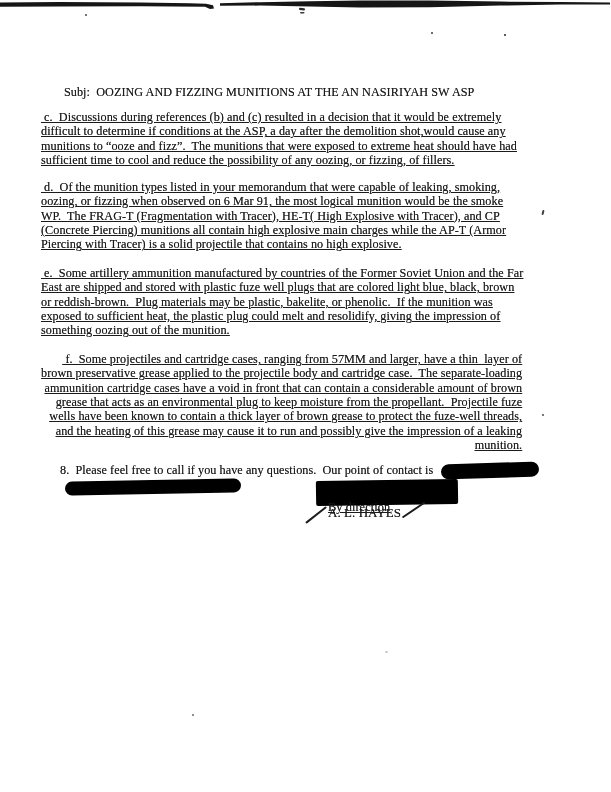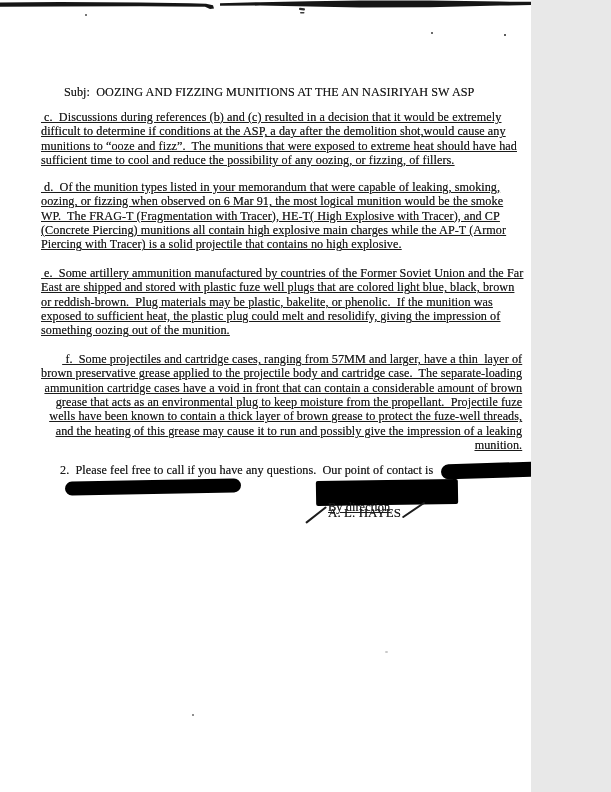--- a/index.html
+++ b/index.html
@@ -1,18 +1,18 @@
 <!DOCTYPE html>
 <html><head>
 <meta charset="utf-8">
 <style>
   html,body{margin:0;padding:0;background:#e8e8e8;}
   .page{
     position:relative;
-    width:531px;height:792px;
+    width:611px;height:792px;
     background:#ffffff;
     overflow:hidden;
     font-family:"Liberation Serif","DejaVu Serif",serif;
     color:#1b1b1b;
   }
   .txt{
     position:absolute;
     white-space:pre;
     font-size:12.2px;
     line-height:14.35px;
@@ -85,21 +85,21 @@
 exposed to sufficient heat, the plastic plug could melt and resolidify, giving the impression of
 something oozing out of the munition.</div>
   <div class="txt para para-f"> f.  Some projectiles and cartridge cases, ranging from 57MM and larger, have a thin  layer of
 brown preservative grease applied to the projectile body and cartridge case.  The separate-loading
 ammunition cartridge cases have a void in front that can contain a considerable amount of brown
 grease that acts as an environmental plug to keep moisture from the propellant.  Projectile fuze
 wells have been known to contain a thick layer of brown grease to protect the fuze-well threads,
 and the heating of this grease may cause it to run and possibly give the impression of a leaking
 munition.</div>
 
-  <div class="txt closing"> 2.  Please feel free to call if you have any questions.  Our point of contact is</div>
+  <div class="txt closing"> 8.  Please feel free to call if you have any questions.  Our point of contact is</div>
   <div class="redaction red-inline"></div>
   <div class="redaction red-line2"></div>
 
   <div class="redaction red-block"></div>
   <div class="slash slash-left"></div>
   <div class="slash slash-right"></div>
   <div class="txt sig-name">A. L. HAYES</div>
   <div class="txt sig-by">By direction</div>
 
 </div>

